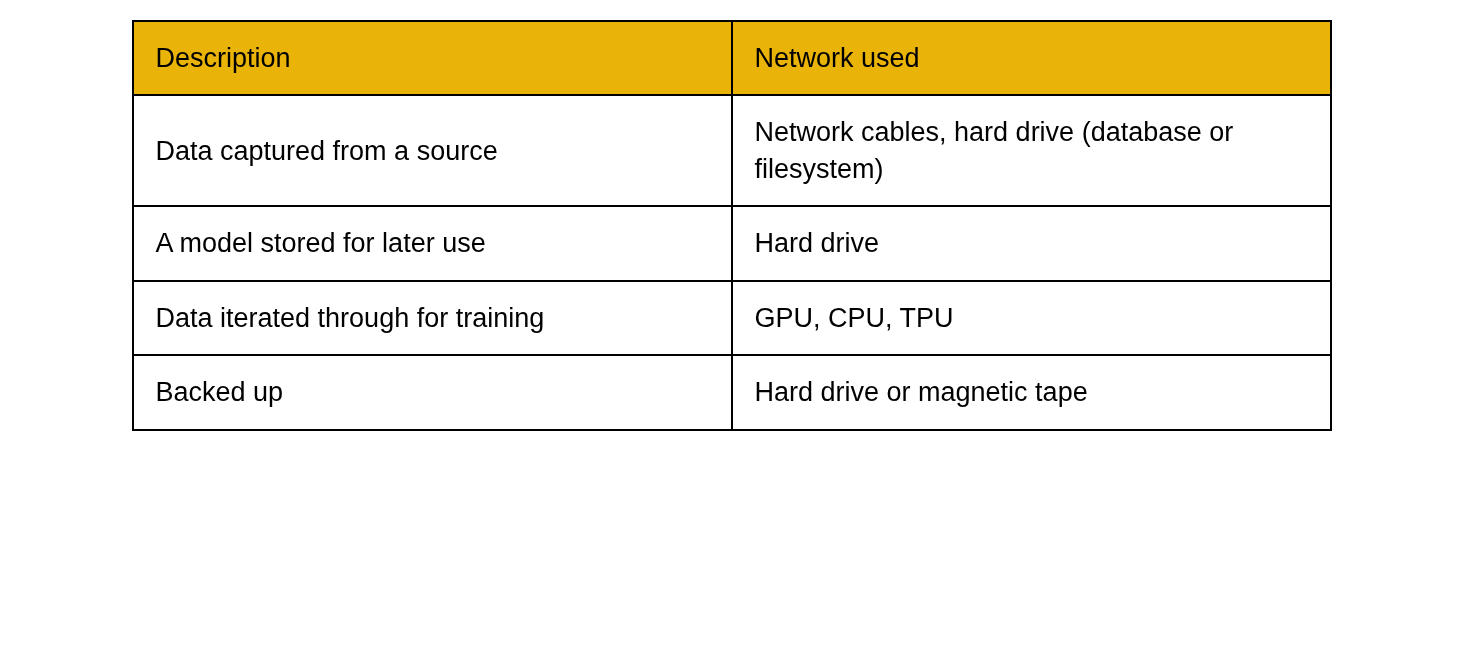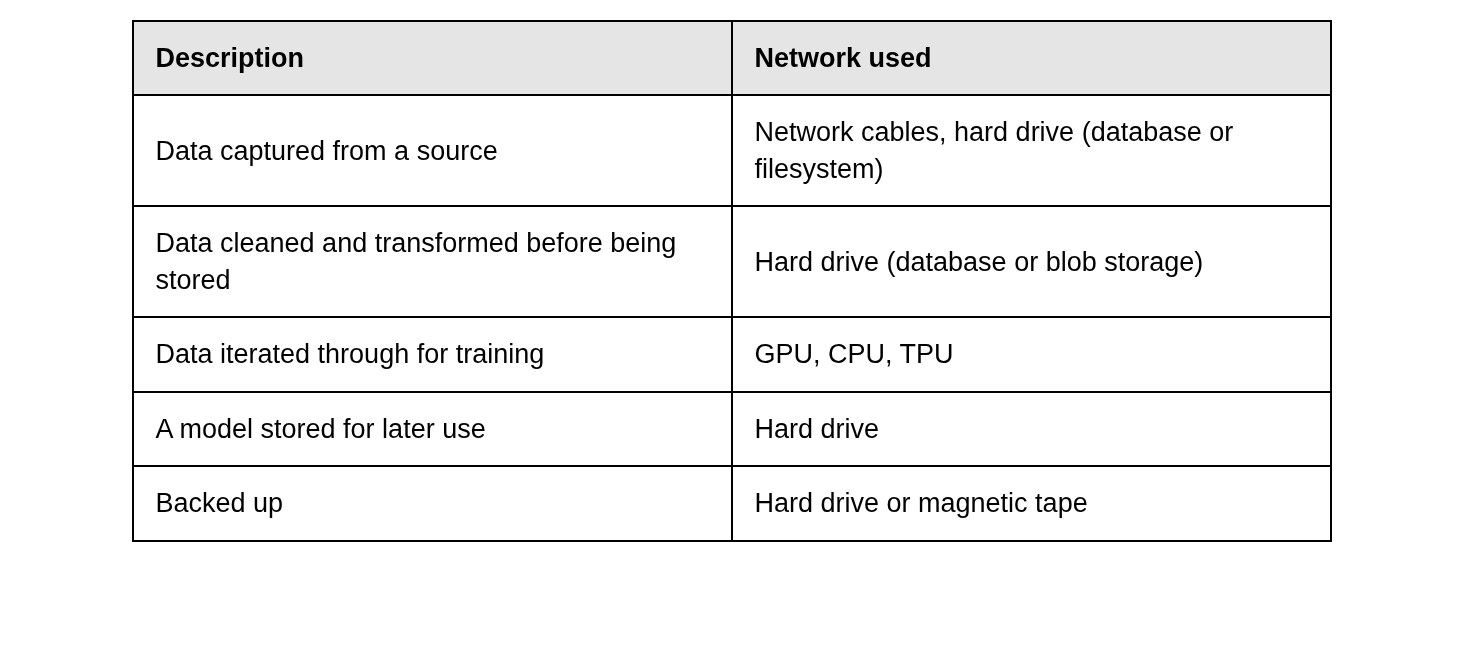--- a/index.html
+++ b/index.html
@@ -26,22 +26,22 @@
     th, td {
       border: 2px solid #000000;
       padding: 18px 22px;
       text-align: left;
       vertical-align: middle;
       font-size: 27px;
       line-height: 1.35;
       color: #000000;
     }
     th {
-      font-weight: bold;
-      background: #e5e5e5;
+      font-weight: normal;
+      background: #eab308;
     }
     col.col-description {
       width: 50%;
     }
     col.col-hardware {
       width: 50%;
     }
   </style>
 </head>
 <body>
@@ -57,30 +57,26 @@
         <th>Description</th>
         <th>Network used</th>
       </tr>
     </thead>
     <tbody>
       <tr>
         <td>Data captured from a source</td>
         <td>Network cables, hard drive (database or filesystem)</td>
       </tr>
       <tr>
-        <td>Data cleaned and transformed before being stored</td>
-        <td>Hard drive (database or blob storage)</td>
+        <td>A model stored for later use</td>
+        <td>Hard drive</td>
       </tr>
       <tr>
         <td>Data iterated through for training</td>
         <td>GPU, CPU, TPU</td>
-      </tr>
-      <tr>
-        <td>A model stored for later use</td>
-        <td>Hard drive</td>
       </tr>
       <tr>
         <td>Backed up</td>
         <td>Hard drive or magnetic tape</td>
       </tr>
     </tbody>
   </table>
 </div>
 
 </body></html>

